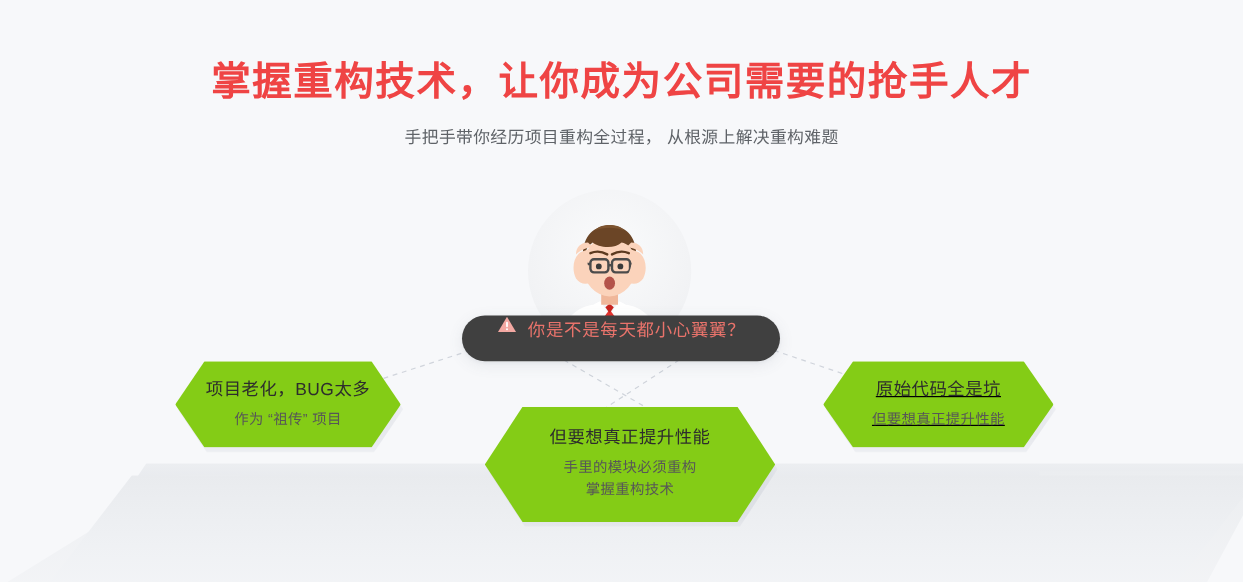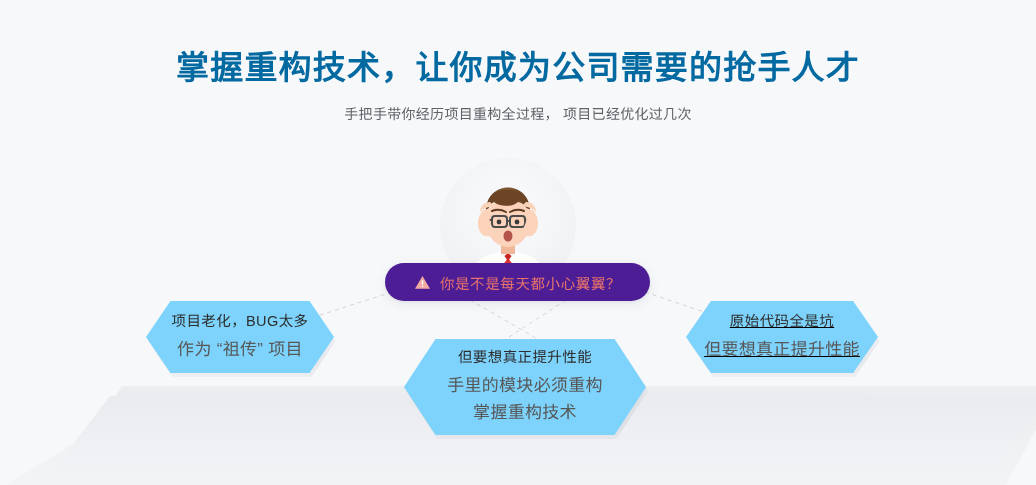--- a/index.html
+++ b/index.html
@@ -78,21 +78,21 @@
   }
 
   
   .header { position:absolute; top:0; left:0; width:100%; text-align:center; z-index:4; }
 
   .page-title {
     margin-top:46px;
     font-size:33px;
     line-height:1.34;
     font-weight:700;
-    color:#0369a1;
+    color:#ef4444;
     letter-spacing:1.2px;
   }
 
   .page-subtitle {
     margin-top:14px;
     font-size:14px;
     line-height:1.5;
     color:#5f6368;
     letter-spacing:.3px;
   }
@@ -120,59 +120,58 @@
   
   .connectors { position:absolute; inset:0; z-index:1; pointer-events:none; }
 
   
   .alert-pill {
     position:absolute;
     left:385px;
     top:263px;
     width:265px;
     height:38px;
-    background:#4c1d95;
+    background:#404040;
     border-radius:19px;
     box-shadow:0 3px 12px rgba(90,100,120,.11), 0 1px 3px rgba(90,100,120,.07);
     display:flex;
-    align-items:center;
     justify-content:center;
     gap:9px;
     z-index:6;
   }
   .alert-pill .warn-icon { width:17px; height:15px; display:block; flex:none; }
   .alert-text {
     font-size:14.5px;
     color:#e8736b;
     letter-spacing:.6px;
     white-space:nowrap;
   }
 
   
   .hex {
     position:absolute;
-    background:#7dd3fc;
+    background:#84cc16;
     -webkit-clip-path:polygon(13% 0, 87% 0, 100% 50%, 87% 100%, 13% 100%, 0 50%);
     clip-path:polygon(13% 0, 87% 0, 100% 50%, 87% 100%, 13% 100%, 0 50%);
     display:flex;
     flex-direction:column;
     align-items:center;
     justify-content:center;
     text-align:center;
     z-index:5;
   }
   .hex .hex-title {
     font-size:14.5px;
     color:#2d2d2d;
     letter-spacing:.4px;
     line-height:1.5;
     margin-bottom:3px;
   }
   .hex .hex-line {
-    font-size:17px;
+    font-size:12px;
     color:#575757;
     letter-spacing:.3px;
     line-height:1.62;
   }
 
   .hex-shadow {
     position:absolute;
     z-index:4;
     background:rgba(150,158,172,.16);
     filter:blur(6px);
@@ -205,21 +204,21 @@
     <g stroke="#c9ced6" stroke-width="1" stroke-dasharray="4 4" fill="none" opacity="0.85">
       <line x1="392" y1="292" x2="246" y2="339"></line>
       <line x1="470" y1="300" x2="560" y2="352"></line>
       <line x1="566" y1="300" x2="486" y2="352"></line>
       <line x1="645" y1="292" x2="784" y2="339"></line>
     </g>
   </svg>
 
   <div class="header">
     <h1 class="page-title">掌握重构技术，让你成为公司需要的抢手人才</h1>
-    <p class="page-subtitle">手把手带你经历项目重构全过程， 项目已经优化过几次</p>
+    <p class="page-subtitle">手把手带你经历项目重构全过程， 从根源上解决重构难题</p>
   </div>
 
   <div class="avatar-wrap">
     <div class="avatar-disc">
       <div class="avatar-clip">
         <svg class="avatar-svg" width="136" height="136" viewBox="0 0 136 136" aria-hidden="true">
 
           <path d="M34 136 C36 112 48 98 60 93 L76 93 C88 98 100 112 102 136 Z" fill="#ffffff"></path>
           <path d="M60 93 L68 104 L76 93 Z" fill="#f2f3f5"></path>
 

